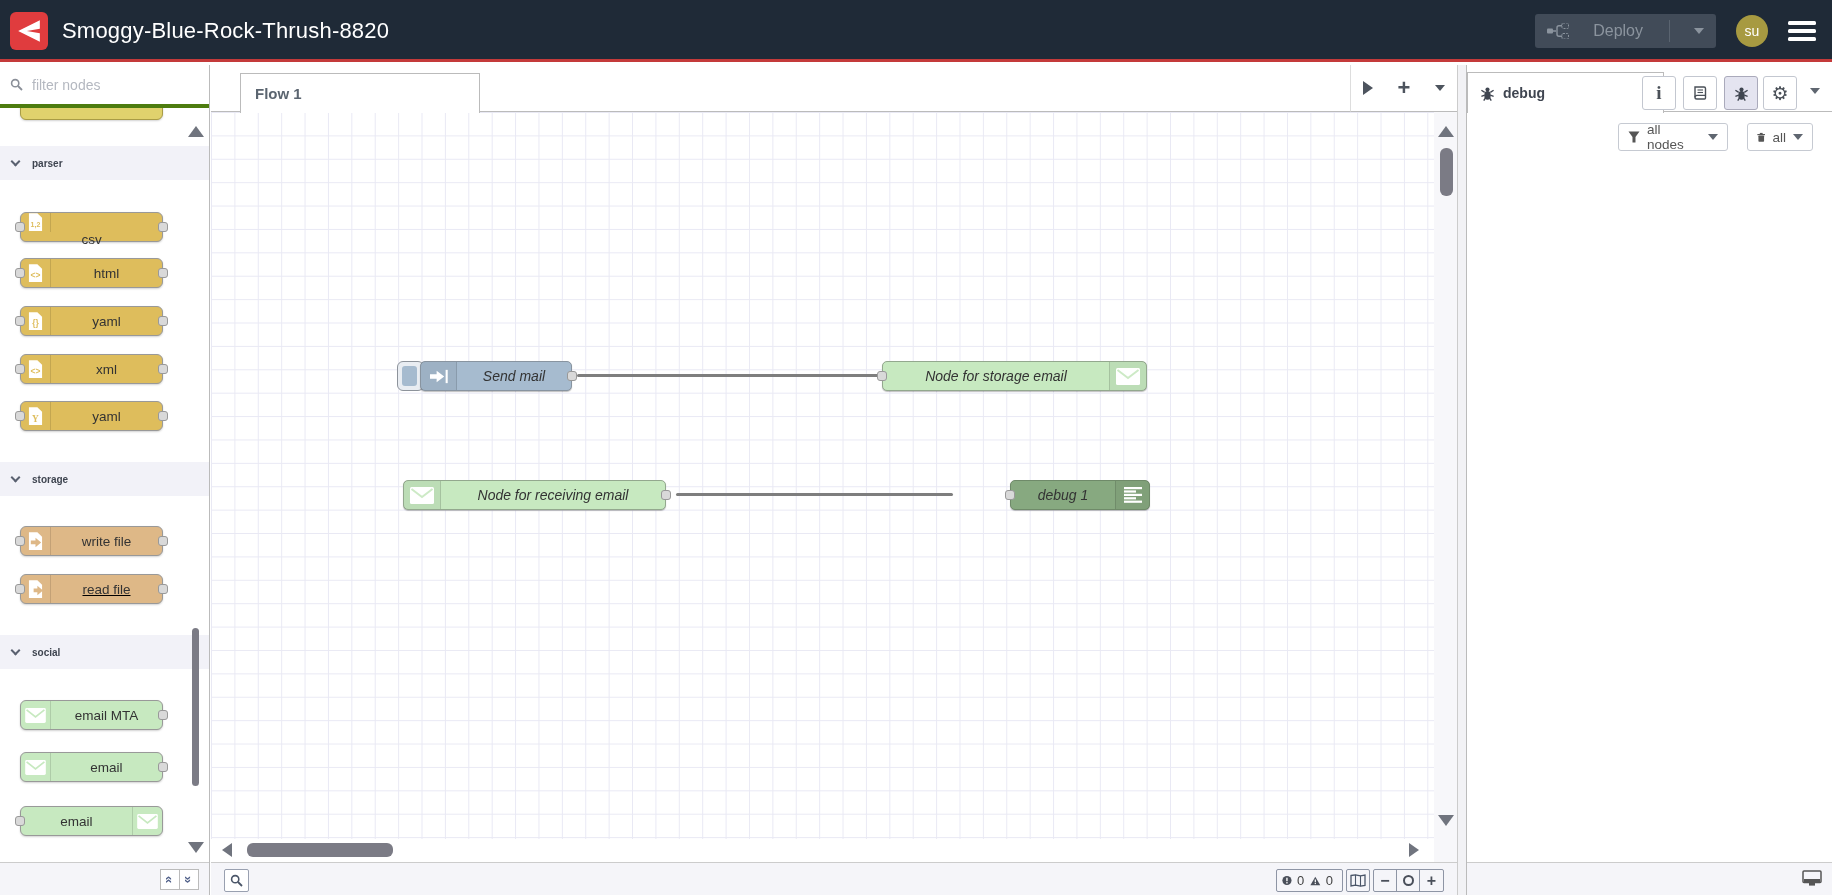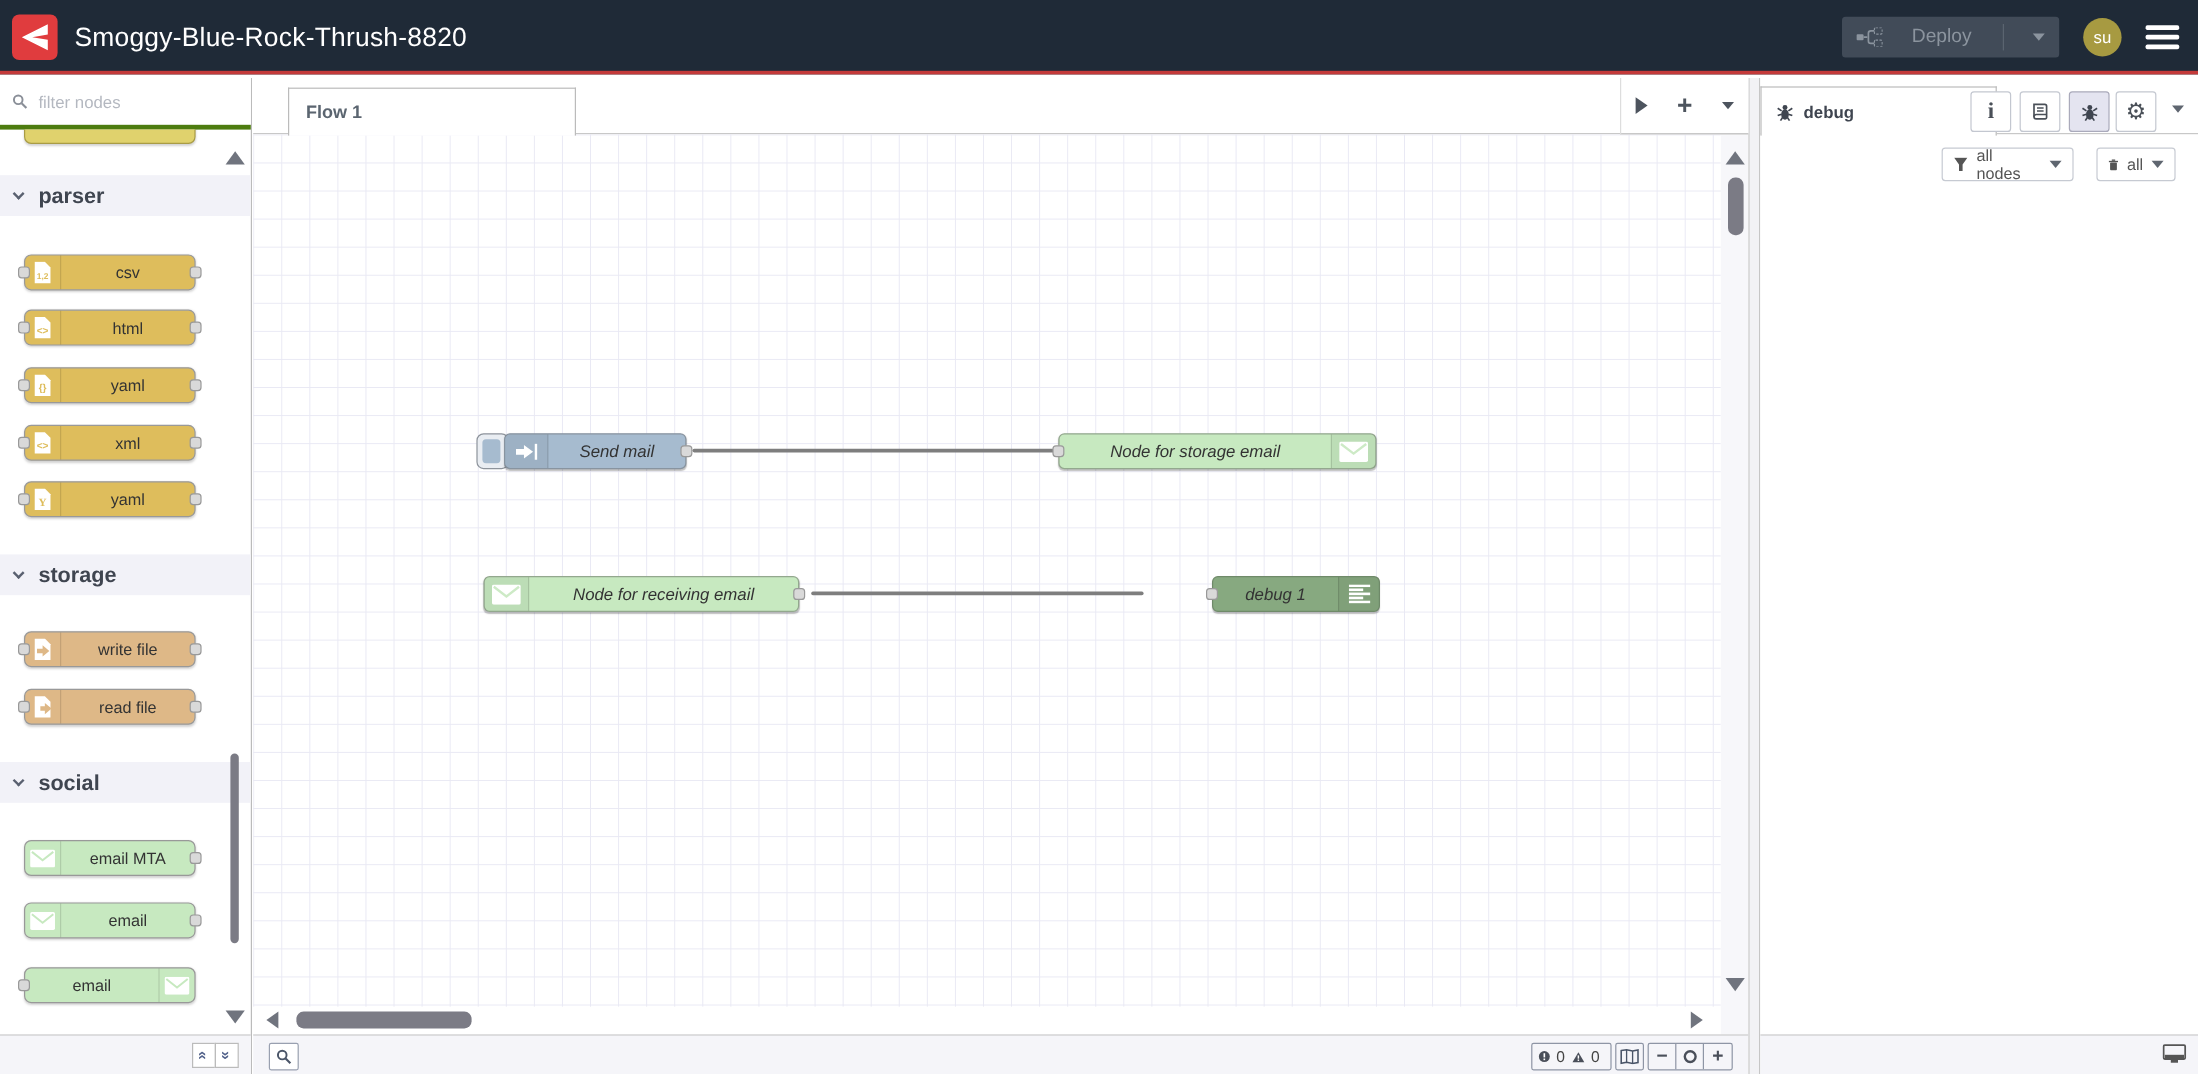--- a/index.html
+++ b/index.html
@@ -29,21 +29,21 @@
   
   #palette{position:absolute;left:0;top:65px;width:210px;height:830px;background:#fff;
            border-right:1px solid #bbb;}
   #psearch{position:absolute;left:0;top:0;width:209px;height:43px;border-bottom:4px solid #4d7c0f;
            display:flex;align-items:center;padding-left:10px;gap:7px;background:#fff;}
   #psearch input{border:none;outline:none;font-size:14px;color:#555;width:150px;
                  font-family:"Liberation Sans",sans-serif;}
   #psearch input::placeholder{color:#b4b8c0;}
   #pscroll{position:absolute;left:0;top:43px;width:209px;height:754px;overflow:hidden;}
   .pcat{position:absolute;left:0;width:209px;height:34px;background:#f2f2f8;display:flex;
-        align-items:center;gap:13px;padding-left:12px;color:#3f4550;font-weight:bold;font-size:18px;}
+        align-items:center;gap:13px;padding-left:12px;color:#3f4550;font-weight:bold;font-size:10px;}
   .chev{width:7px;height:7px;border-right:2px solid #5a6170;border-bottom:2px solid #5a6170;
         transform:rotate(45deg);margin-top:-3px;}
   .pnode{position:absolute;left:20px;width:143px;height:30px;border:1px solid #999;
          border-radius:6px;display:flex;box-shadow:0 1px 2px rgba(0,0,0,.18);}
   .picon{width:30px;height:100%;display:flex;align-items:center;justify-content:center;
          border-right:1px solid rgba(0,0,0,.12);}
   .picon.r{order:2;border-right:none;border-left:1px solid rgba(0,0,0,.12);}
   .plabel{flex:1;display:flex;align-items:center;justify-content:center;font-size:13.5px;color:#333;}
   .port{position:absolute;width:10px;height:10px;background:#d9d9d9;border:1px solid #999;
         border-radius:3px;top:50%;margin-top:-5px;}
@@ -165,21 +165,21 @@
 
     <div id="pscroll">
 
       <div class="pnode" style="top:-18px;background:#e0d26d;border-color:#a99c45;"></div>
 
       <div class="pcat" style="top:38px;">
         <span class="chev"></span>
         <span>parser</span>
       </div>
 
-      <div class="pnode" style="top:104px;background:#debd5c;">
+      <div class="pnode" style="top:104px;background:#debd5c;flex-direction:column;">
         <span class="port pl"></span>
         <span class="picon">
           <svg width="15" height="19" viewBox="0 0 16 20">
               <path d="M1 0 H10 L15 5 V19 H1 Z" fill="#fff"></path>
               <text x="8" y="15" font-size="7.5" font-weight="bold" fill="#debd5c" text-anchor="middle" font-family="Liberation Sans,sans-serif">1,2</text>
             </svg>
         </span>
         <span class="plabel">csv</span>
         <span class="port pr"></span>
       </div>
@@ -242,21 +242,21 @@
         <span class="picon">
           <svg width="15" height="19" viewBox="0 0 16 20">
               <path d="M1 0 H10 L15 5 V19 H1 Z" fill="#fff"></path>
               <path d="M3 9 h5 v-3 l6 5 -6 5 v-3 h-5 z" fill="#deb887"></path>
             </svg>
         </span>
         <span class="plabel">write file</span>
         <span class="port pr"></span>
       </div>
 
-      <div class="pnode" style="top:466px;background:#deb887;">
+      <div class="pnode" style="top:466px;background:#deb887;text-decoration:underline;">
         <span class="port pl"></span>
         <span class="picon">
           <svg width="15" height="19" viewBox="0 0 16 20">
               <path d="M1 0 H10 L15 5 V19 H1 Z" fill="#fff"></path>
               <path d="M6 9 h4 v-3 l6 5 -6 5 v-3 h-4 z" fill="#deb887"></path>
             </svg>
         </span>
         <span class="plabel">read file</span>
         <span class="port pr"></span>
       </div>

